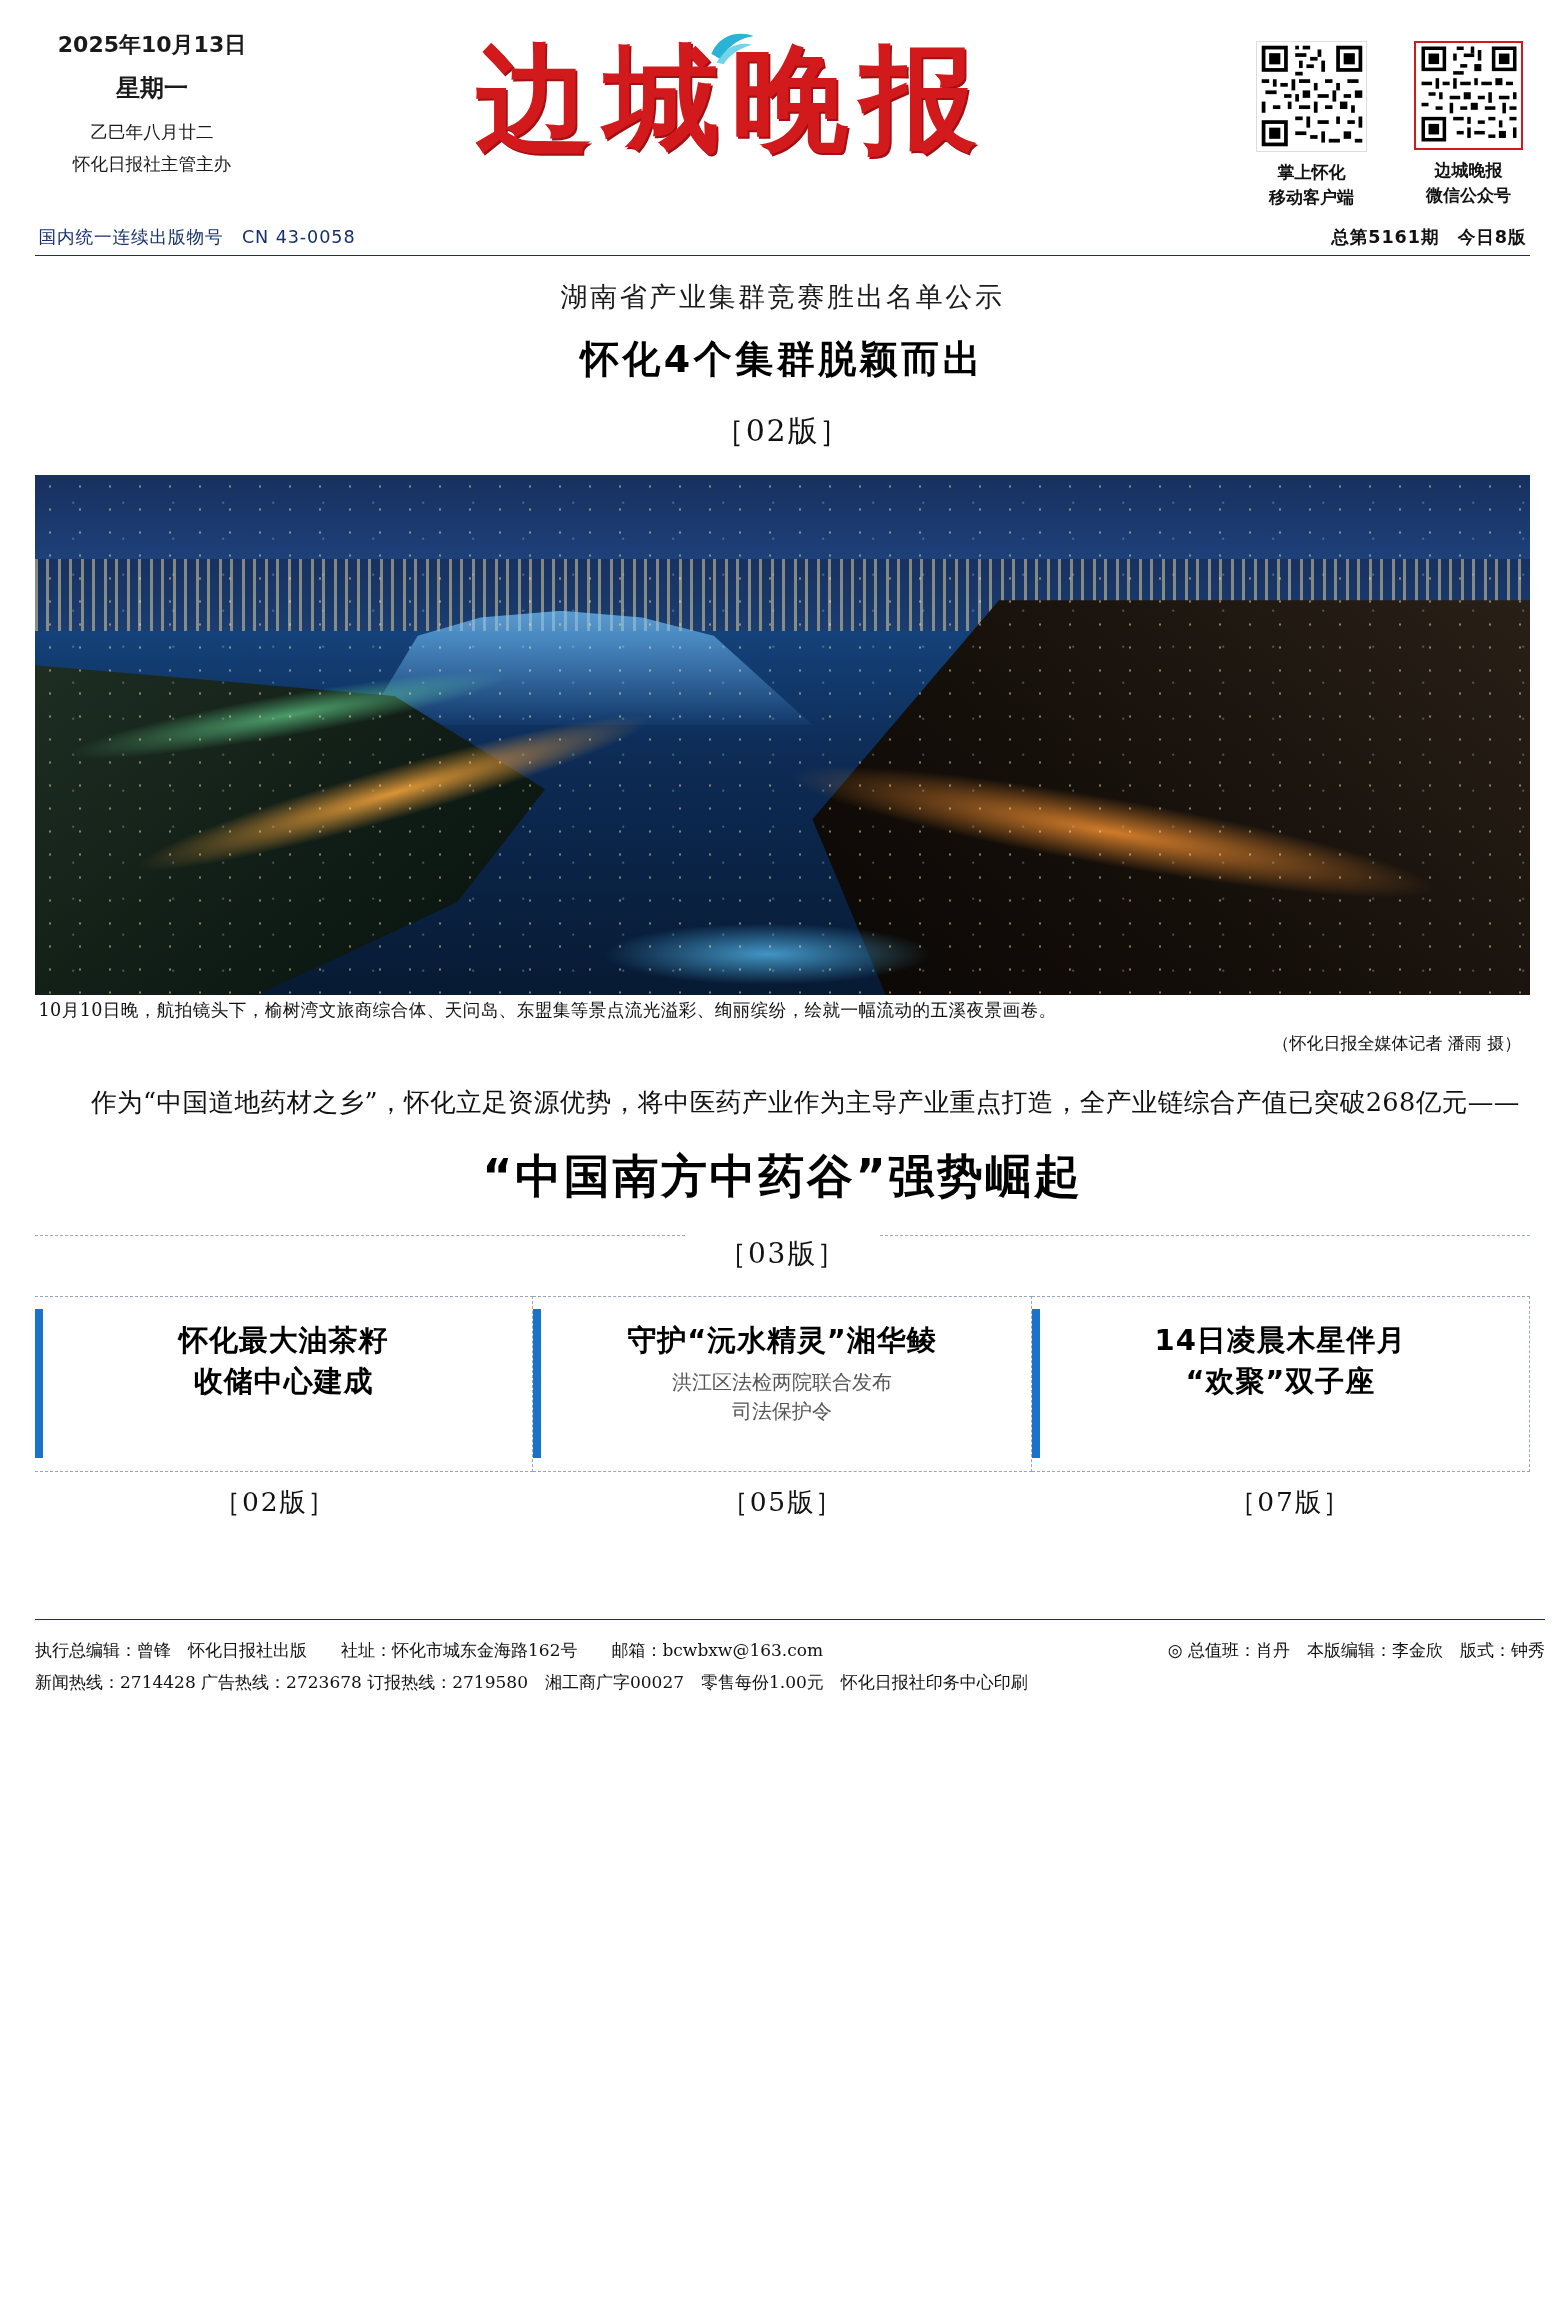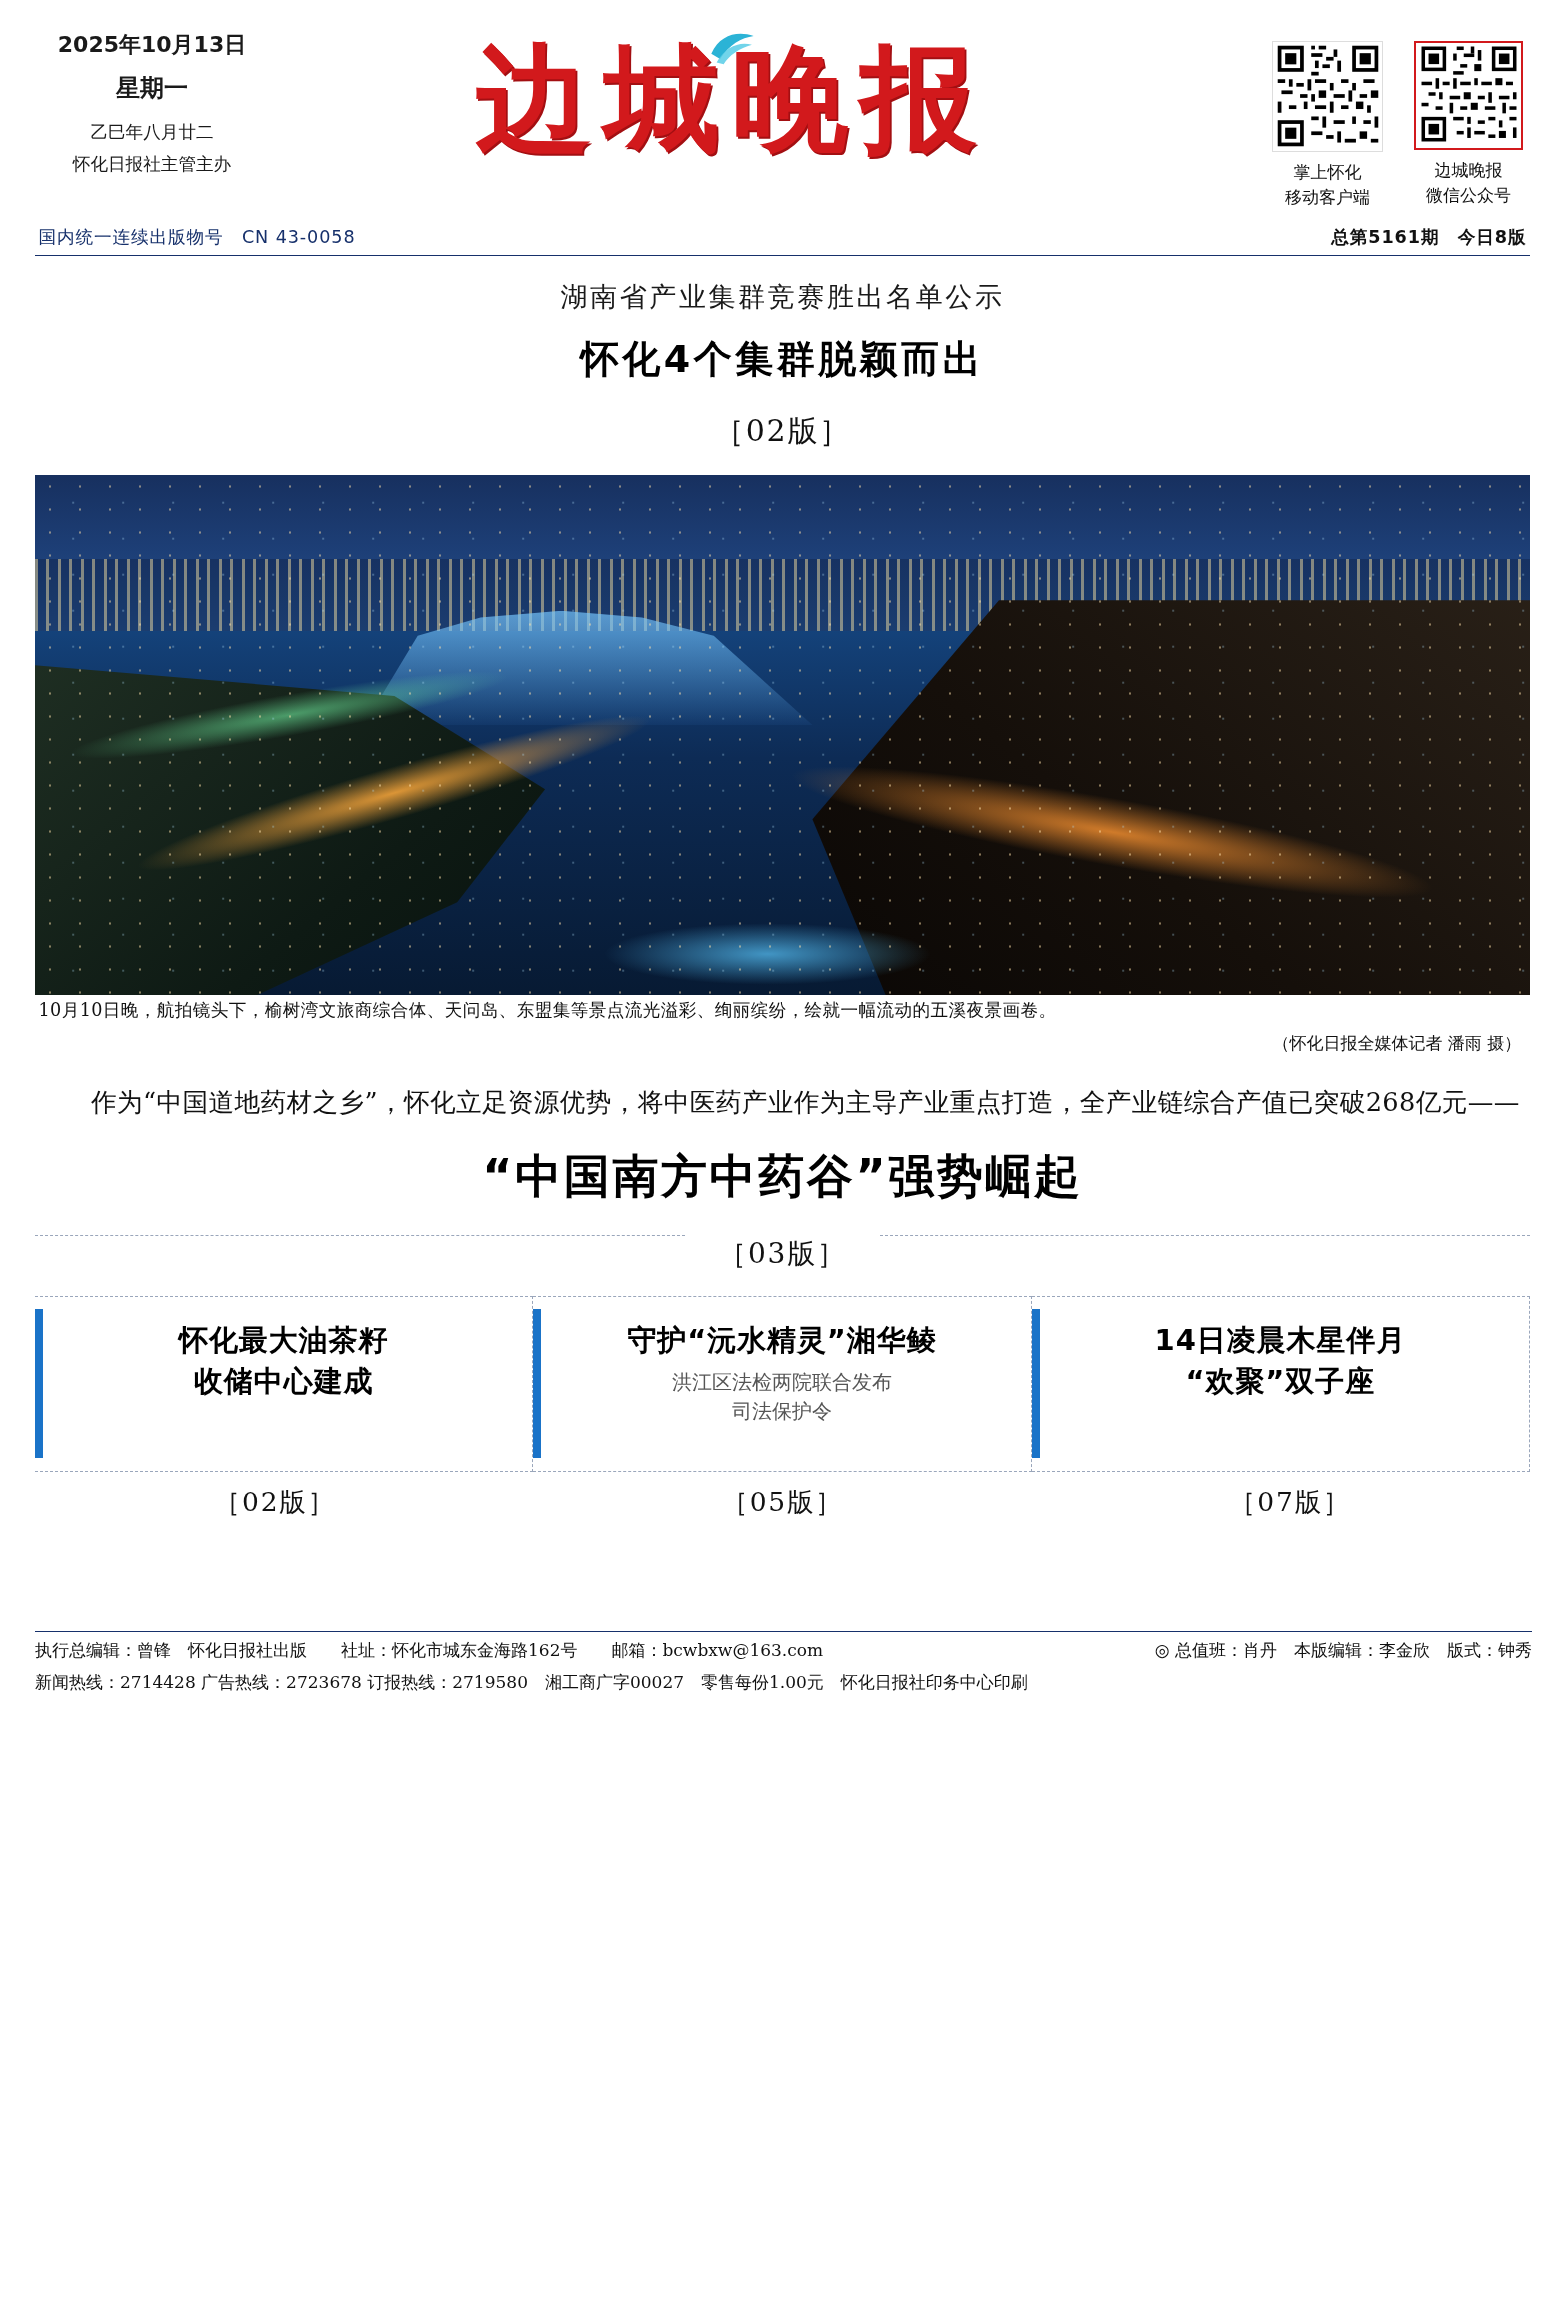--- a/index.html
+++ b/index.html
@@ -60,22 +60,23 @@
     left:50%;
     margin-left:-26.5px;
     top:3.5px;
     width:53px;height:41px;
   }
 
   .qr-block{
     width:335px;
     display:flex;
     justify-content:flex-end;
-    gap:18px;
+    gap:34px;
     padding-top:17.6px;
+    font-weight:bold;
   }
   .qr-item{width:123px;text-align:center;}
   .qr-img{
     width:109px;height:109px;
     margin:0 auto;
     background:#fff;
     border:0.9px solid #ddd;
   }
   .qr-red{border:2.6px solid #d2191c;box-sizing:border-box;}
   .qr-cap{font-size:17px;line-height:1.5;margin-top:8px;color:#111;}
@@ -289,23 +290,23 @@
     text-align:center;
     font-family:"DejaVu Serif","Liberation Serif",serif;
     font-size:26.5px;
     color:#111;
     letter-spacing:1.8px;
   }
 
   
   .footer{
     position:absolute;
-    left:35px;right:33px;bottom:19.4px;
+    left:35px;right:20px;bottom:19.4px;
     border-top:1.8px solid #16306b;
-    padding-top:2px;
+    padding-top:14px;
   }
   .footer-row{
     display:flex;
     justify-content:space-between;
     font-family:"DejaVu Serif","Liberation Serif",serif;
     font-size:17px;
     color:#111;
     line-height:1.9;
   }
   .footer-left{flex:1;}

